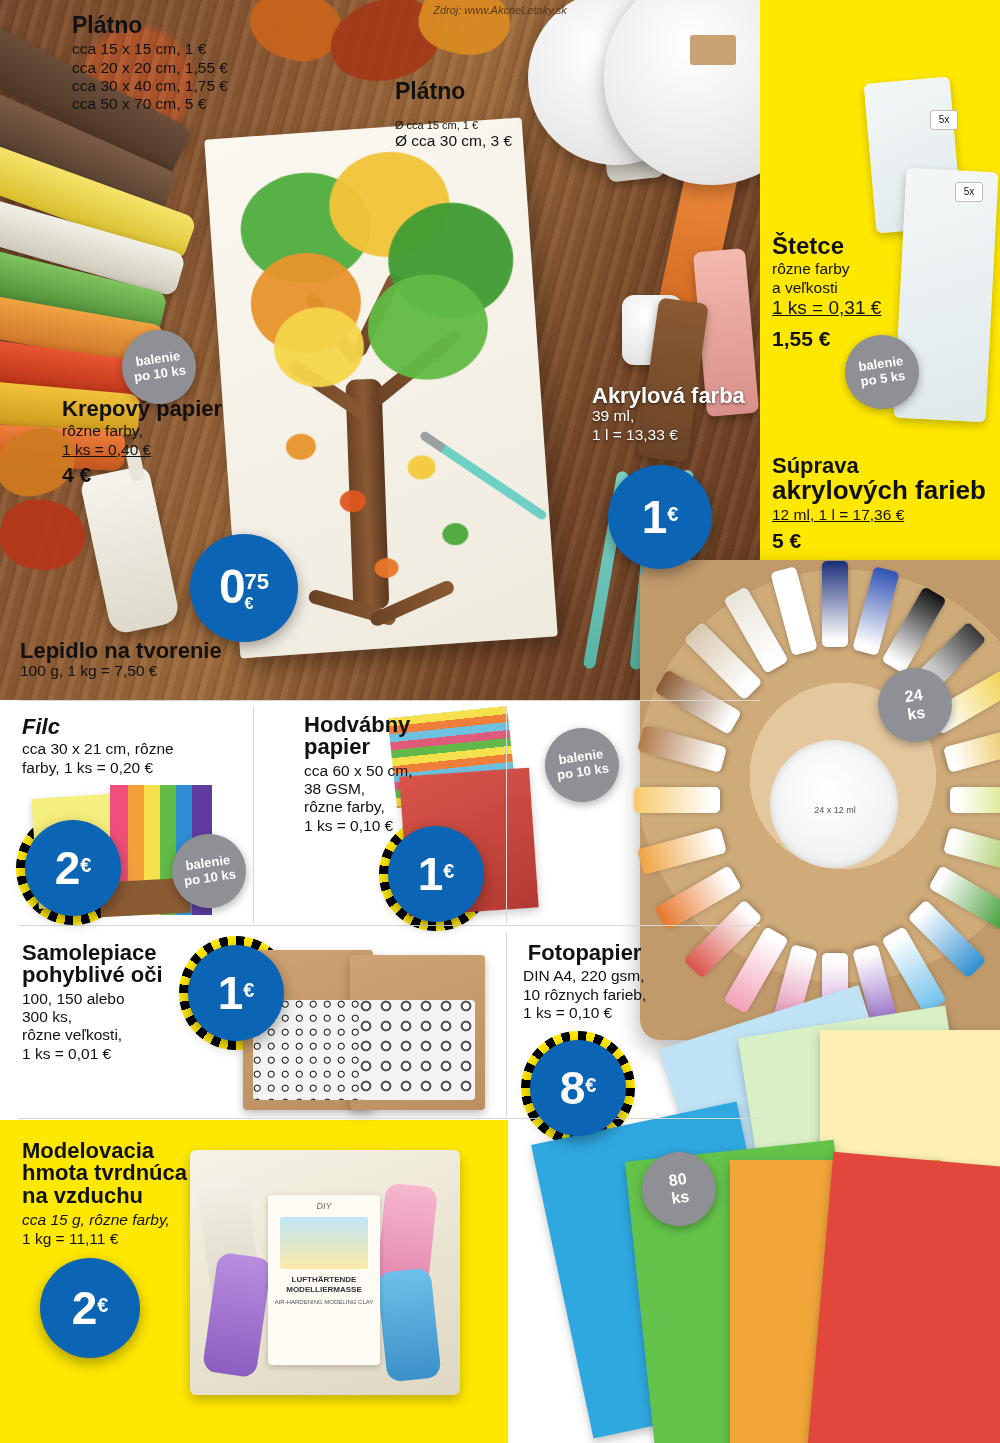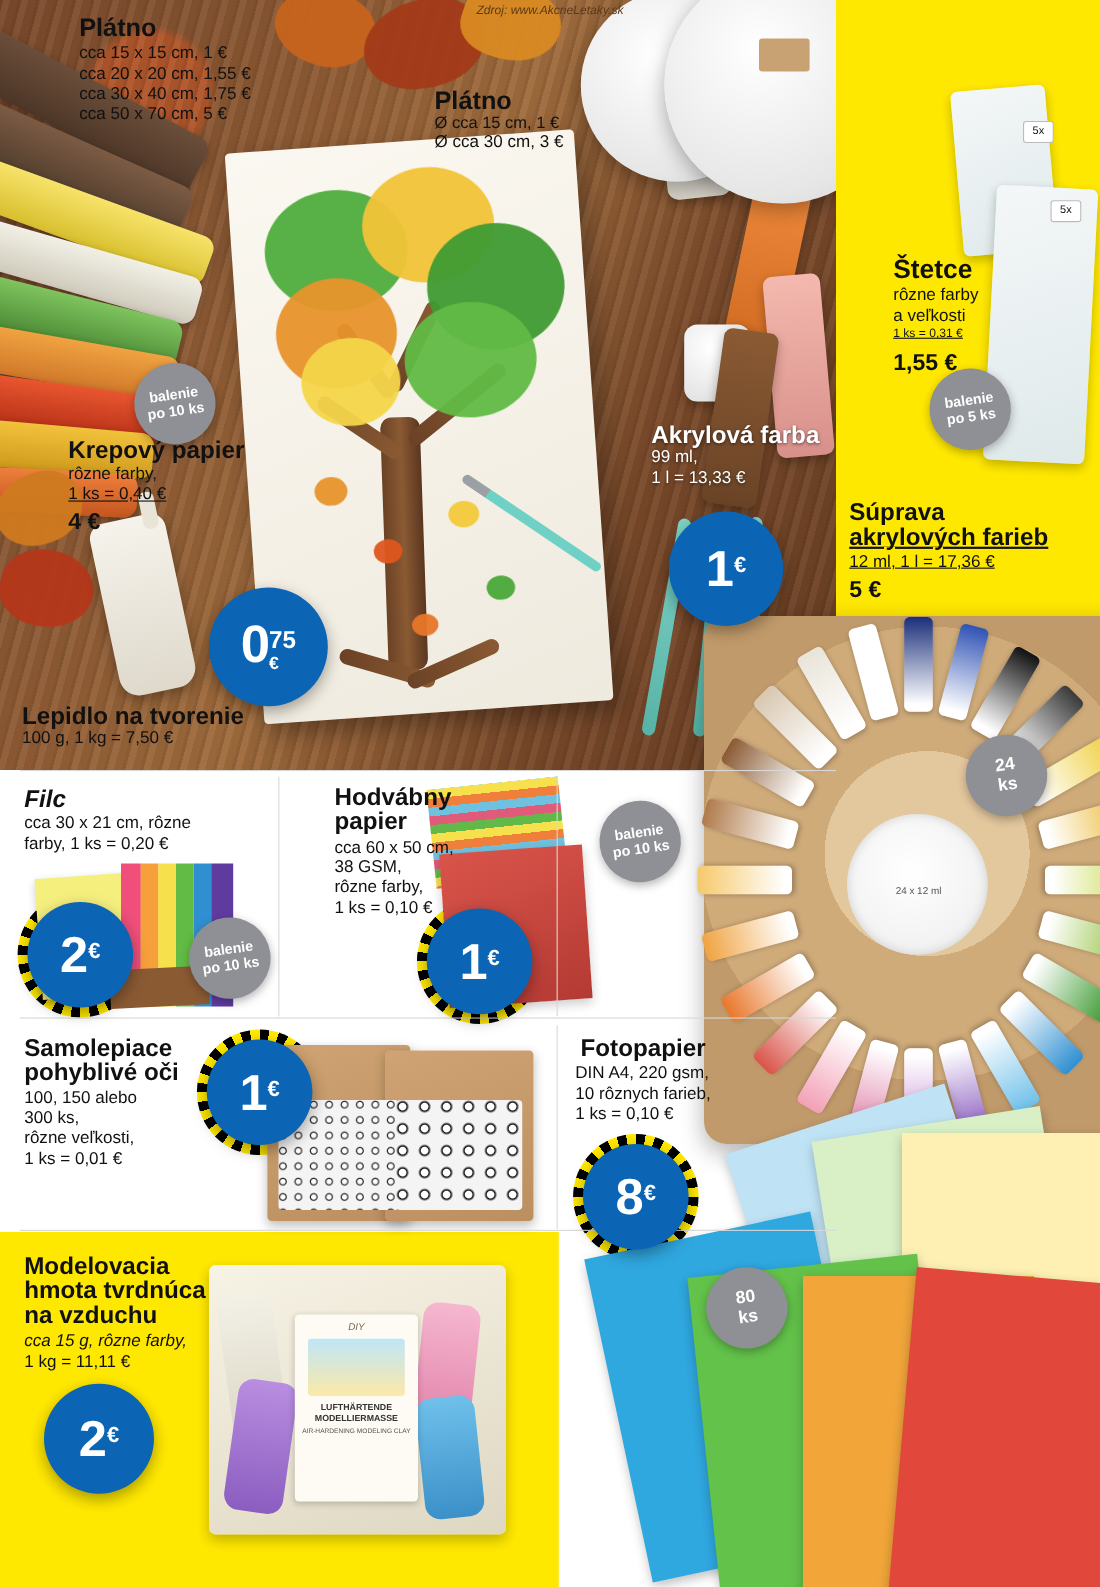--- a/index.html
+++ b/index.html
@@ -247,62 +247,62 @@
   <div class="blk" style="left:72px;top:14px;">
     <div class="ttl" style="font-size:23px;">Plátno</div>
     <div class="sub" style="font-size:15.5px;margin-top:3px;">cca 15 x 15 cm, 1 €</div>
     <div class="sub" style="font-size:15.5px;">cca 20 x 20 cm, 1,55 €</div>
     <div class="sub" style="font-size:15.5px;">cca 30 x 40 cm, 1,75 €</div>
     <div class="sub" style="font-size:15.5px;">cca 50 x 70 cm, 5 €</div>
   </div>
 
   <div class="blk" style="left:395px;top:80px;">
     <div class="ttl" style="font-size:23px;">Plátno</div>
-    <div class="sub" style="font-size:15px;margin-top:0;">Ø cca 15 cm, 1 €</div>
+    <div class="sub" style="font-size:11px;margin-top:16px;">Ø cca 15 cm, 1 €</div>
     <div class="sub" style="font-size:15.5px;">Ø cca 30 cm, 3 €</div>
   </div>
 
-  <div class="blk" style="left:812px;top:234px;">
+  <div class="blk" style="left:772px;top:234px;">
     <div class="ttl" style="font-size:24px;">Štetce</div>
     <div class="sub" style="font-size:15.5px;margin-top:2px;">rôzne farby</div>
     <div class="sub" style="font-size:15.5px;">a veľkosti</div>
-    <div class="sub u" style="font-size:11px;text-decoration:underline;">1 ks = 0,31 €</div>
+    <div class="sub u" style="font-size:19px;text-decoration:underline;">1 ks = 0,31 €</div>
     <div class="big" style="font-size:21px;margin-top:8px;">1,55 €</div>
   </div>
   <div class="pill" style="left:845px;top:335px;">
     <span>balenie</span>
     <span>po 5 ks</span>
   </div>
 
   <div class="blk" style="left:62px;top:398px;">
     <div class="ttl" style="font-size:22px;color:#111;">Krepový papier</div>
     <div class="sub" style="font-size:15.5px;margin-top:2px;">rôzne farby,</div>
     <div class="sub u" style="font-size:15.5px;">1 ks = 0,40 €</div>
     <div class="big" style="font-size:21px;margin-top:4px;">4 €</div>
   </div>
   <div class="pill" style="left:122px;top:330px;">
     <span>balenie</span>
     <span>po 10 ks</span>
   </div>
 
   <div class="blk" style="left:592px;top:385px;">
     <div class="ttl" style="font-size:22px;color:#fff;text-shadow:0 1px 3px rgba(0,0,0,.6);">Akrylová farba</div>
-    <div class="sub" style="font-size:15.5px;color:#fff;text-shadow:0 1px 3px rgba(0,0,0,.6);">99 ml,</div>
+    <div class="sub" style="font-size:15.5px;color:#fff;text-shadow:0 1px 3px rgba(0,0,0,.6);">39 ml,</div>
     <div class="sub" style="font-size:15.5px;color:#fff;text-shadow:0 1px 3px rgba(0,0,0,.6);">1 l = 13,33 €</div>
   </div>
   <div class="burst" style="left:608px;top:465px;">
     <div class="burst-inner">
       <span class="amt">1</span>
       <span class="eur">€</span>
     </div>
   </div>
 
   <div class="blk" style="left:772px;top:455px;">
     <div class="ttl" style="font-size:22px;">Súprava</div>
-    <div class="ttl" style="font-size:22px;text-decoration:underline;">akrylových farieb</div>
+    <div class="ttl" style="font-size:26px;">akrylových farieb</div>
     <div class="sub u" style="font-size:15.5px;margin-top:2px;">12 ml, 1 l = 17,36 €</div>
     <div class="big" style="font-size:21px;margin-top:5px;">5 €</div>
   </div>
   <div class="pill" style="left:878px;top:668px;font-size:16px;">
     <span>24</span>
     <span>ks</span>
   </div>
 
   <div class="burst" style="left:190px;top:534px;width:108px;height:108px;">
     <div class="burst-inner" style="align-items:flex-start;">

